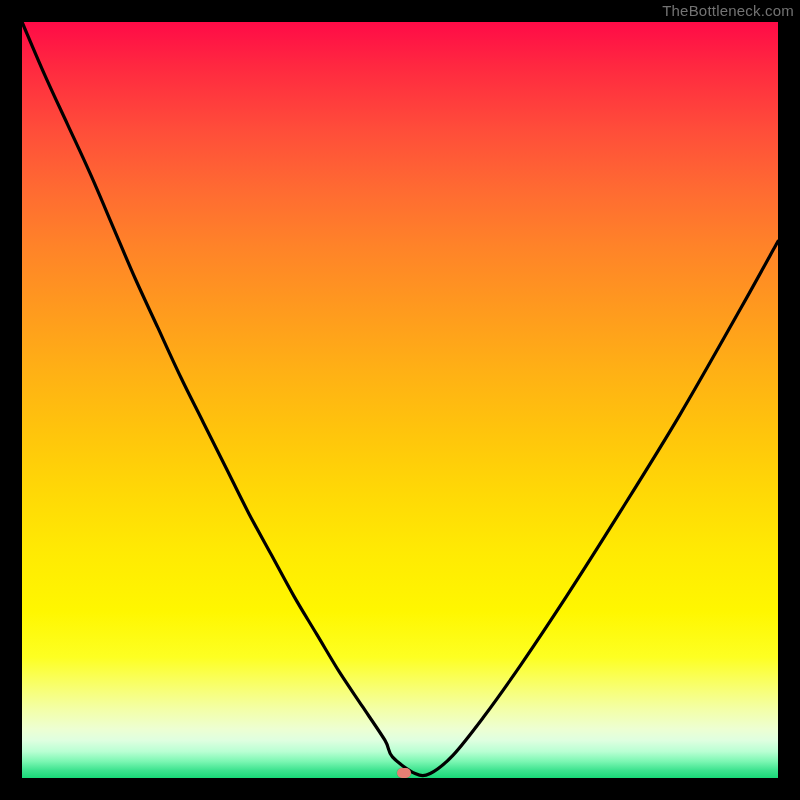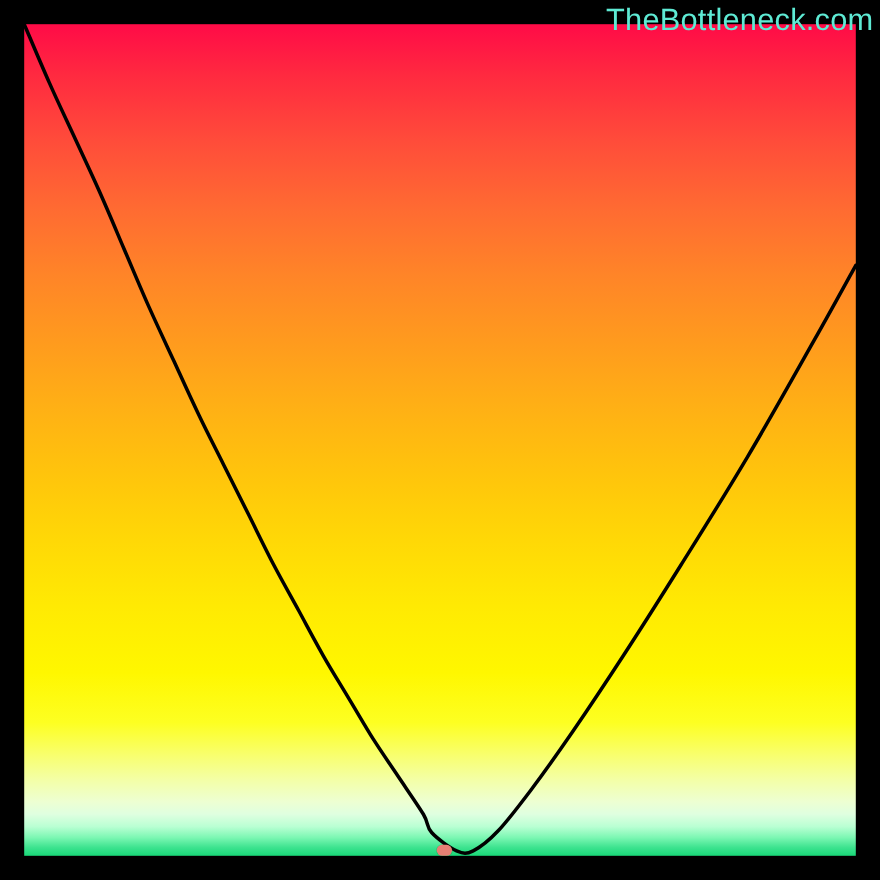--- a/index.html
+++ b/index.html
@@ -45,22 +45,22 @@
       #b9ffd3 96.5%,
       #7cf7b3 97.8%,
       #3de38f 99%,
       #19d878 100%
     );
   }
   .watermark {
     position: absolute;
     top: 2px;
     right: 6px;
-    color: #5eead4;
-    font-size: 28px;
+    color: #737373;
+    font-size: 15px;
     letter-spacing: 0.2px;
     user-select: none;
   }
   svg.curve {
     position: absolute;
     left: 0;
     top: 0;
     width: 756px;
     height: 756px;
     overflow: visible;

